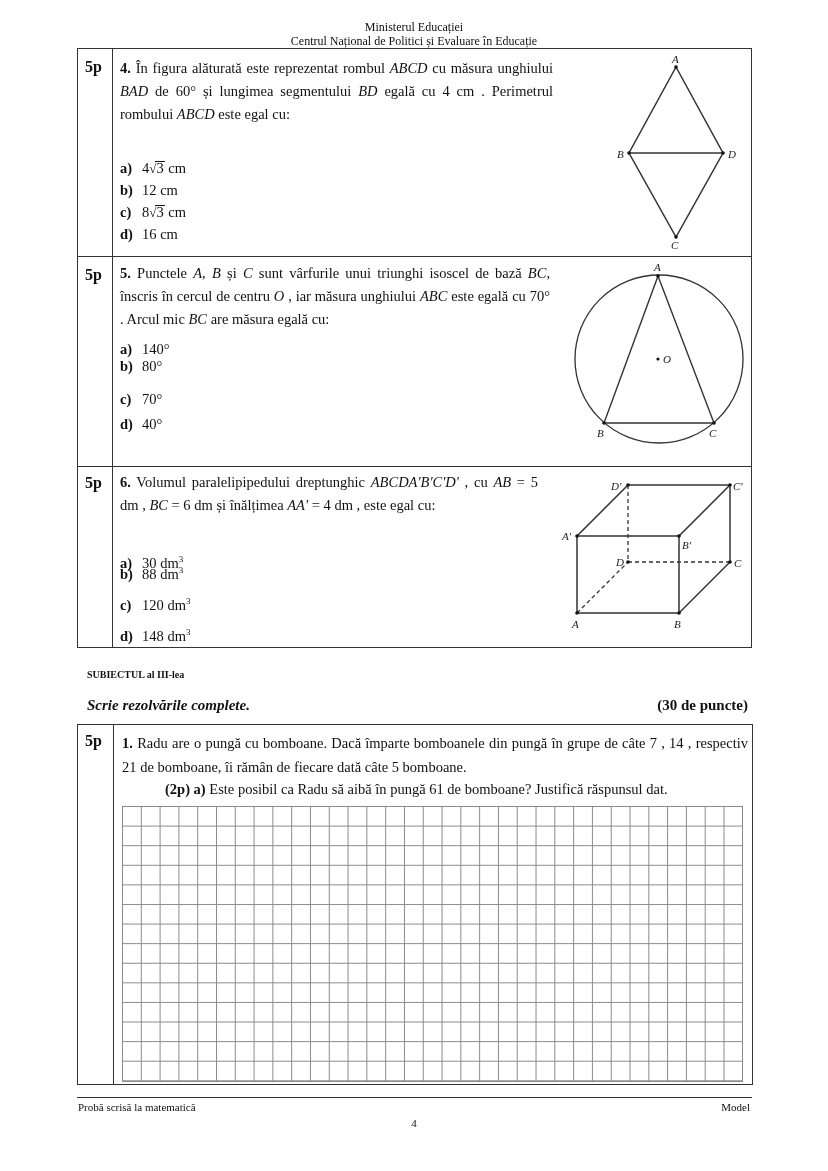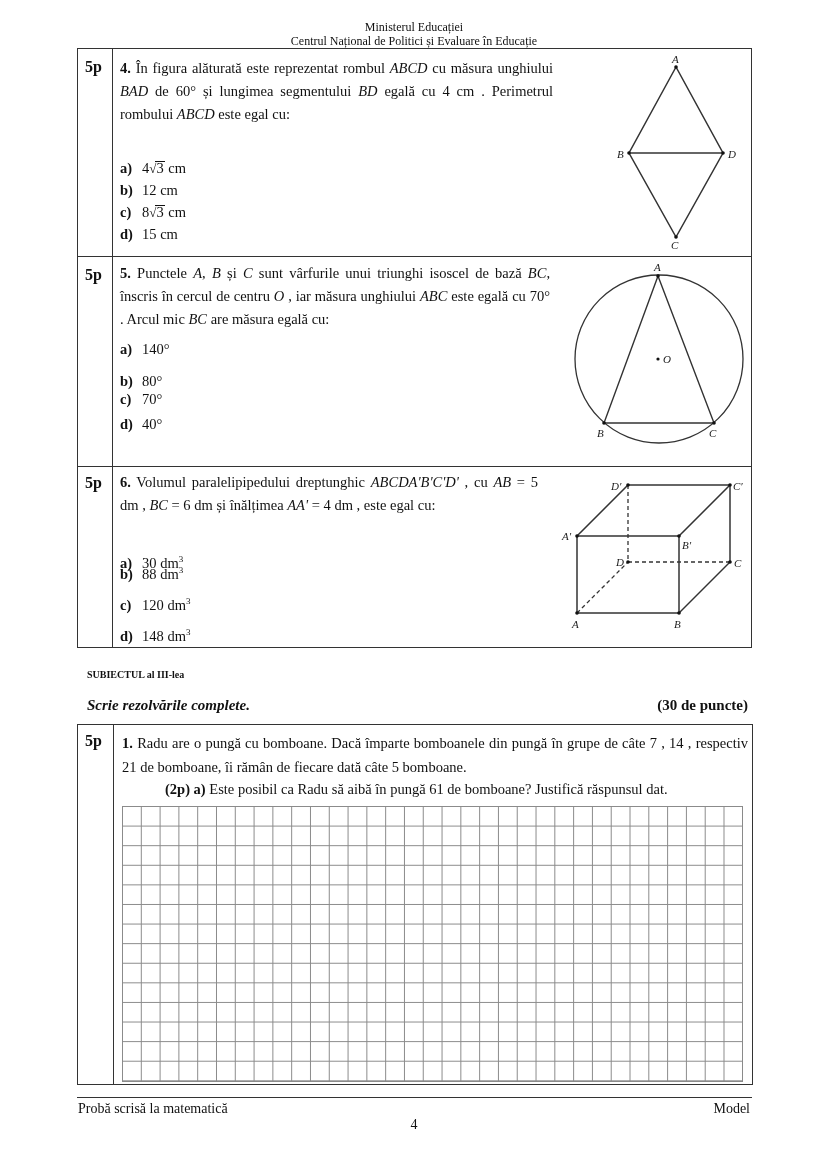--- a/index.html
+++ b/index.html
@@ -23,21 +23,21 @@
   .section-pts { font-weight: bold; font-size: 15px; }
   .grid {
     background-color: #fff;
     background-image:
       linear-gradient(to right, #8a8a8a 1px, transparent 1px),
       linear-gradient(to bottom, #8a8a8a 1px, transparent 1px);
     background-size: 18.8px 19.6px;
     border-right: 1px solid #8a8a8a; border-bottom: 1px solid #8a8a8a;
     box-sizing: border-box;
   }
-  .footer { font-size: 14px; }
+  .footer { font-size: 11px; }
   svg text { font-family: "Liberation Serif", serif; font-style: italic; font-size: 11px; fill: #222; }
 </style>
 </head>
 <body>
 
 <div class="abs header" style="top:20px;">Ministerul Educației</div>
 <div class="abs header" style="top:34px;">Centrul Național de Politici și Evaluare în Educație</div>
 
 <div class="abs tbl" style="left:77px; top:48px; width:675px; height:600px;"></div>
 <div class="abs vline" style="left:112px; top:48px; height:600px;"></div>
@@ -52,42 +52,42 @@
 <div class="abs opt" style="left:120px; top:159px;">
   <span class="lbl">a)</span><span>4</span><span style="font-size:13px;">√</span><span class="sqrt">3</span> <span>cm</span>
 </div>
 <div class="abs opt" style="left:120px; top:181px;">
   <span class="lbl">b)</span><span>12 cm</span>
 </div>
 <div class="abs opt" style="left:120px; top:203px;">
   <span class="lbl">c)</span><span>8</span><span style="font-size:13px;">√</span><span class="sqrt">3</span> <span>cm</span>
 </div>
 <div class="abs opt" style="left:120px; top:225px;">
-  <span class="lbl">d)</span><span>15 cm</span>
+  <span class="lbl">d)</span><span>16 cm</span>
 </div>
 <svg class="abs" style="left:560px; top:50px;" width="190" height="205">
   <polygon points="116,17 69,103 116,187 163,103" fill="none" stroke="#333" stroke-width="1.5"></polygon>
   <line x1="69" y1="103" x2="163" y2="103" stroke="#333" stroke-width="1.5"></line>
   <circle cx="116" cy="17" r="1.8" fill="#111"></circle>
     <circle cx="69" cy="103" r="1.8" fill="#111"></circle>
   <circle cx="116" cy="187" r="1.8" fill="#111"></circle>
     <circle cx="163" cy="103" r="1.8" fill="#111"></circle>
   <text x="112" y="13">A</text>
   <text x="57" y="108">B</text>
   <text x="168" y="108">D</text>
   <text x="111" y="199">C</text>
 </svg>
 
 <div class="abs pts" style="left:85px; top:266px;">5p</div>
 <div class="abs qtext" style="left:120px; top:262px; width:430px;">
   <b>5.</b>
   <span>Punctele </span><i class="m">A</i><span>, </span><i class="m">B</i><span> și </span><i class="m">C</i><span> sunt vârfurile unui triunghi isoscel de bază </span><i class="m">BC</i><span>, înscris în cercul de centru </span><i class="m">O</i><span> , iar măsura unghiului </span><i class="m">ABC</i><span> este egală cu 70° . Arcul mic </span><i class="m">BC</i><span> are măsura egală cu:</span>
 </div>
 <div class="abs opt" style="left:120px; top:340px;"><span class="lbl">a)</span><span>140°</span></div>
-<div class="abs opt" style="left:120px; top:372px;"><span class="lbl">b)</span><span>80°</span></div>
+<div class="abs opt" style="left:120px; top:357px;"><span class="lbl">b)</span><span>80°</span></div>
 <div class="abs opt" style="left:120px; top:390px;"><span class="lbl">c)</span><span>70°</span></div>
 <div class="abs opt" style="left:120px; top:415px;"><span class="lbl">d)</span><span>40°</span></div>
 <svg class="abs" style="left:560px; top:258px;" width="190" height="205">
   <circle cx="99" cy="101" r="84" fill="none" stroke="#333" stroke-width="1.3"></circle>
   <polygon points="98,18 44,165 154,165" fill="none" stroke="#333" stroke-width="1.4"></polygon>
   <circle cx="98" cy="18" r="1.8" fill="#111"></circle>
     <circle cx="44" cy="165" r="1.8" fill="#111"></circle>
   <circle cx="154" cy="165" r="1.8" fill="#111"></circle>
     <circle cx="98" cy="101" r="1.6" fill="#111"></circle>
   <text x="94" y="13">A</text>

